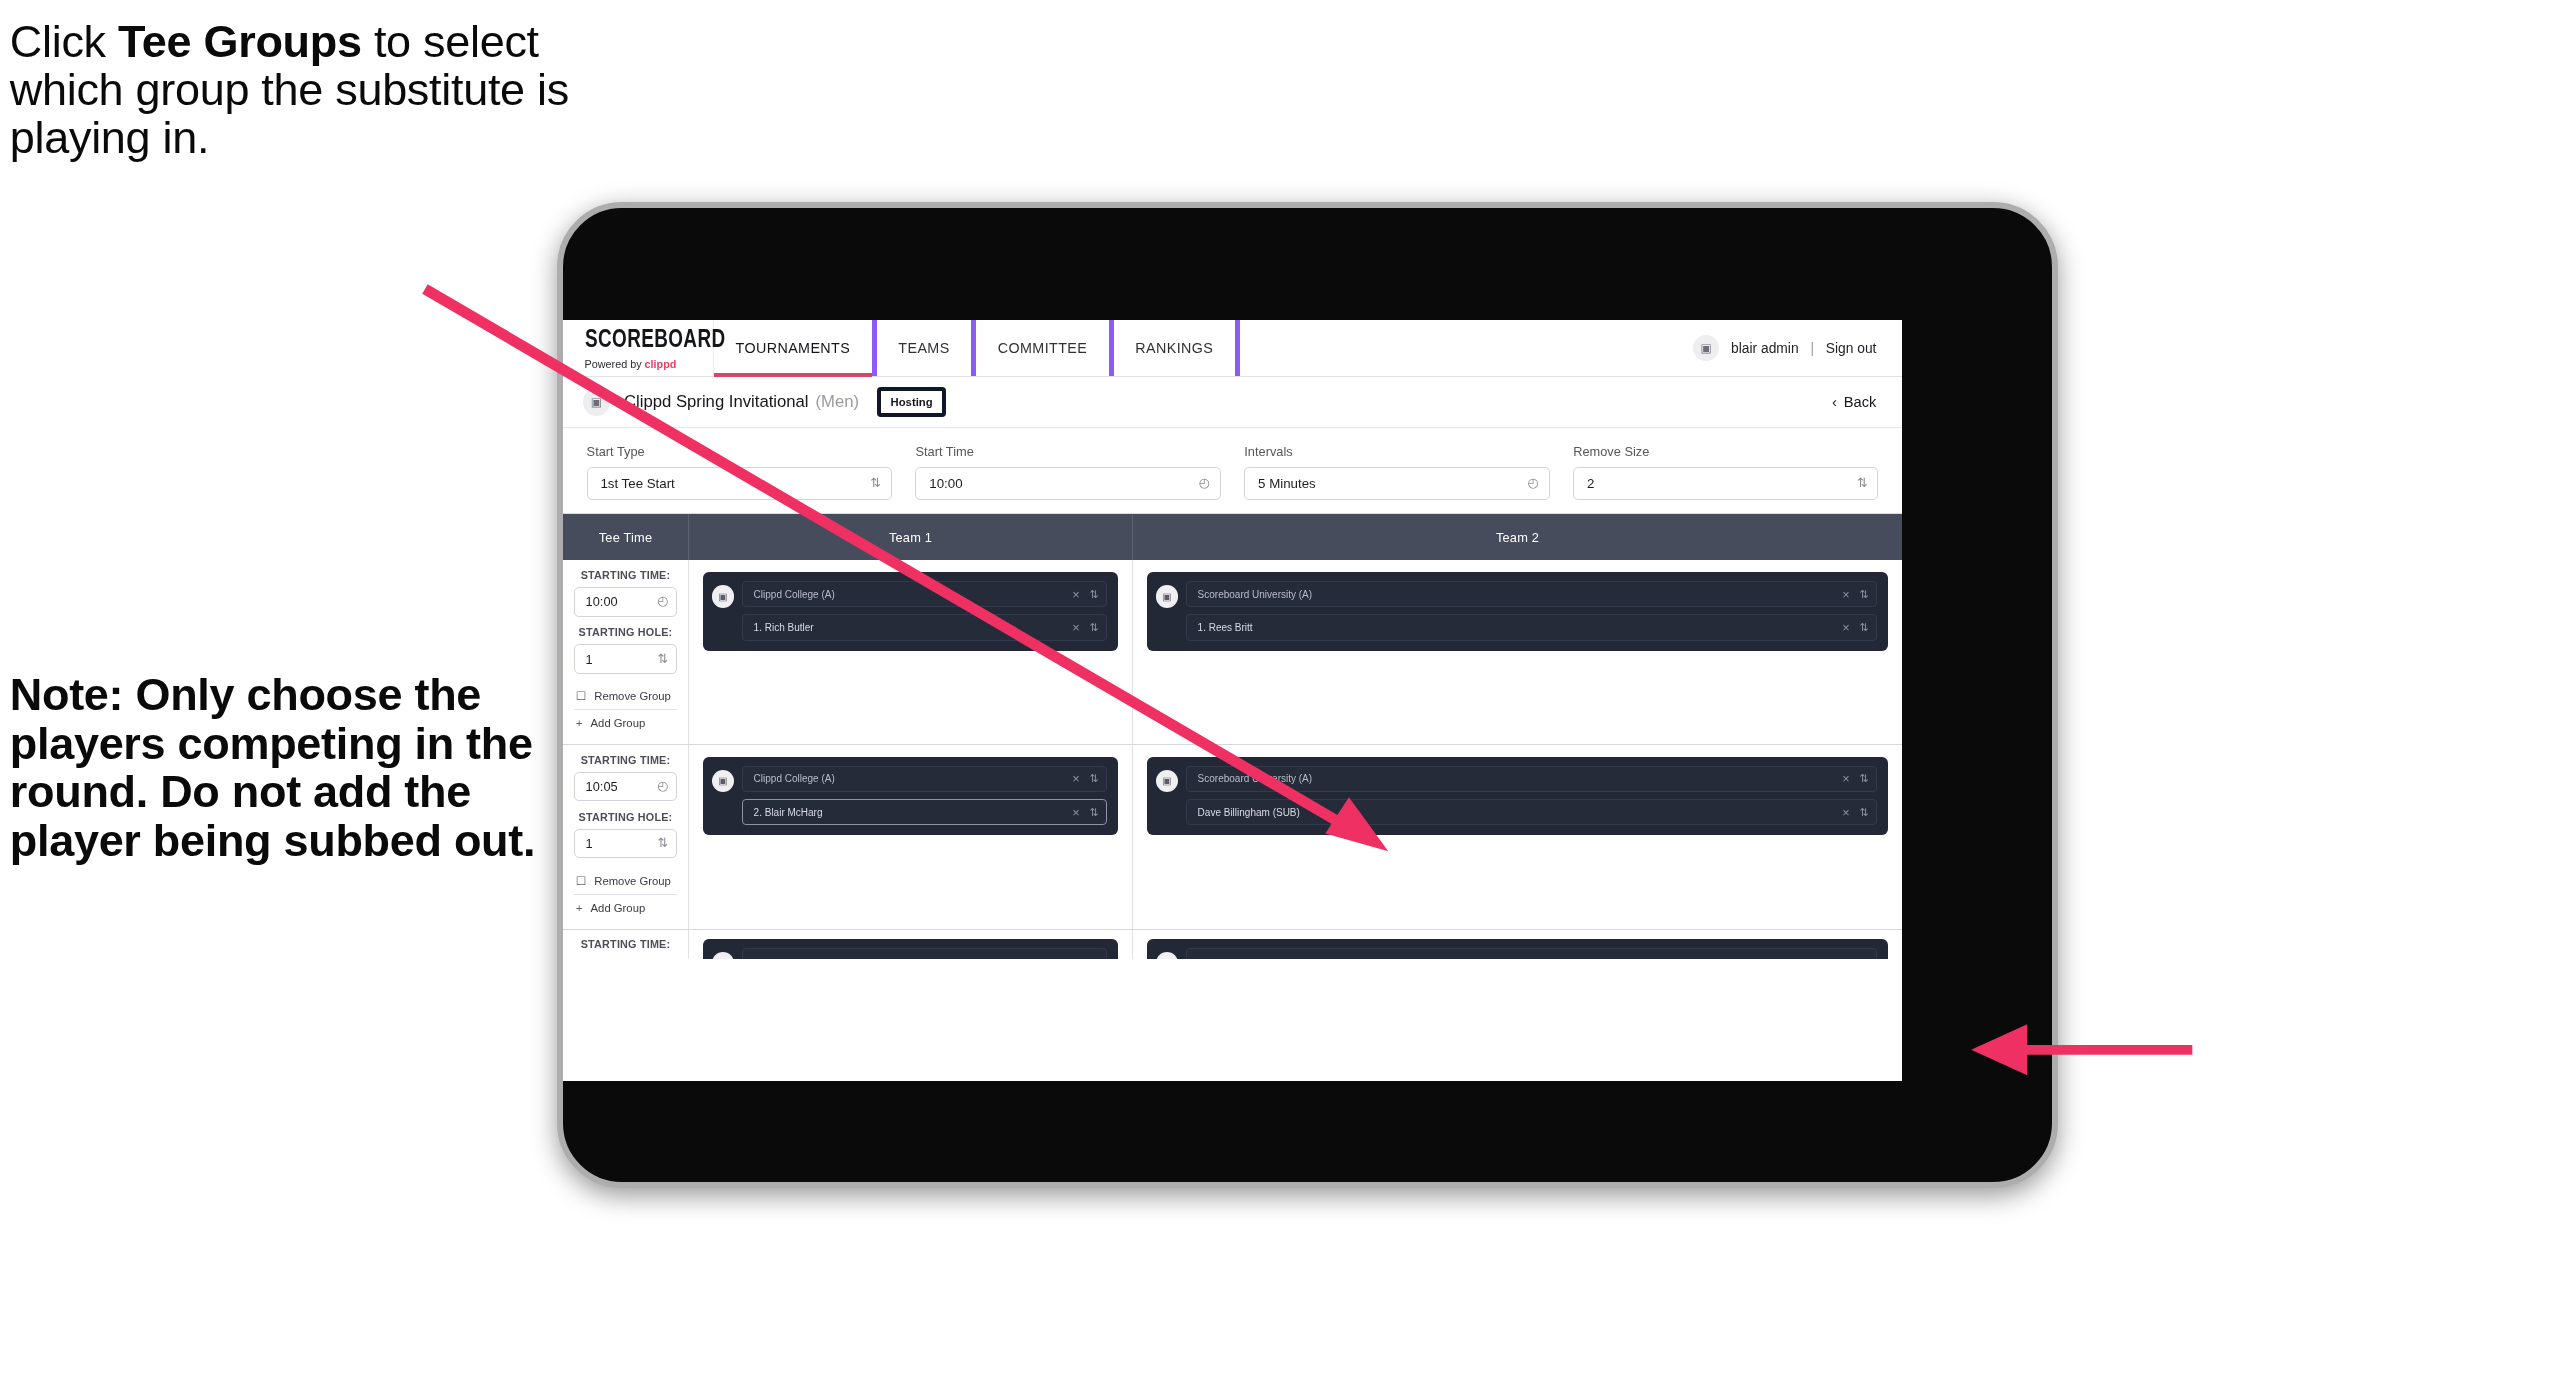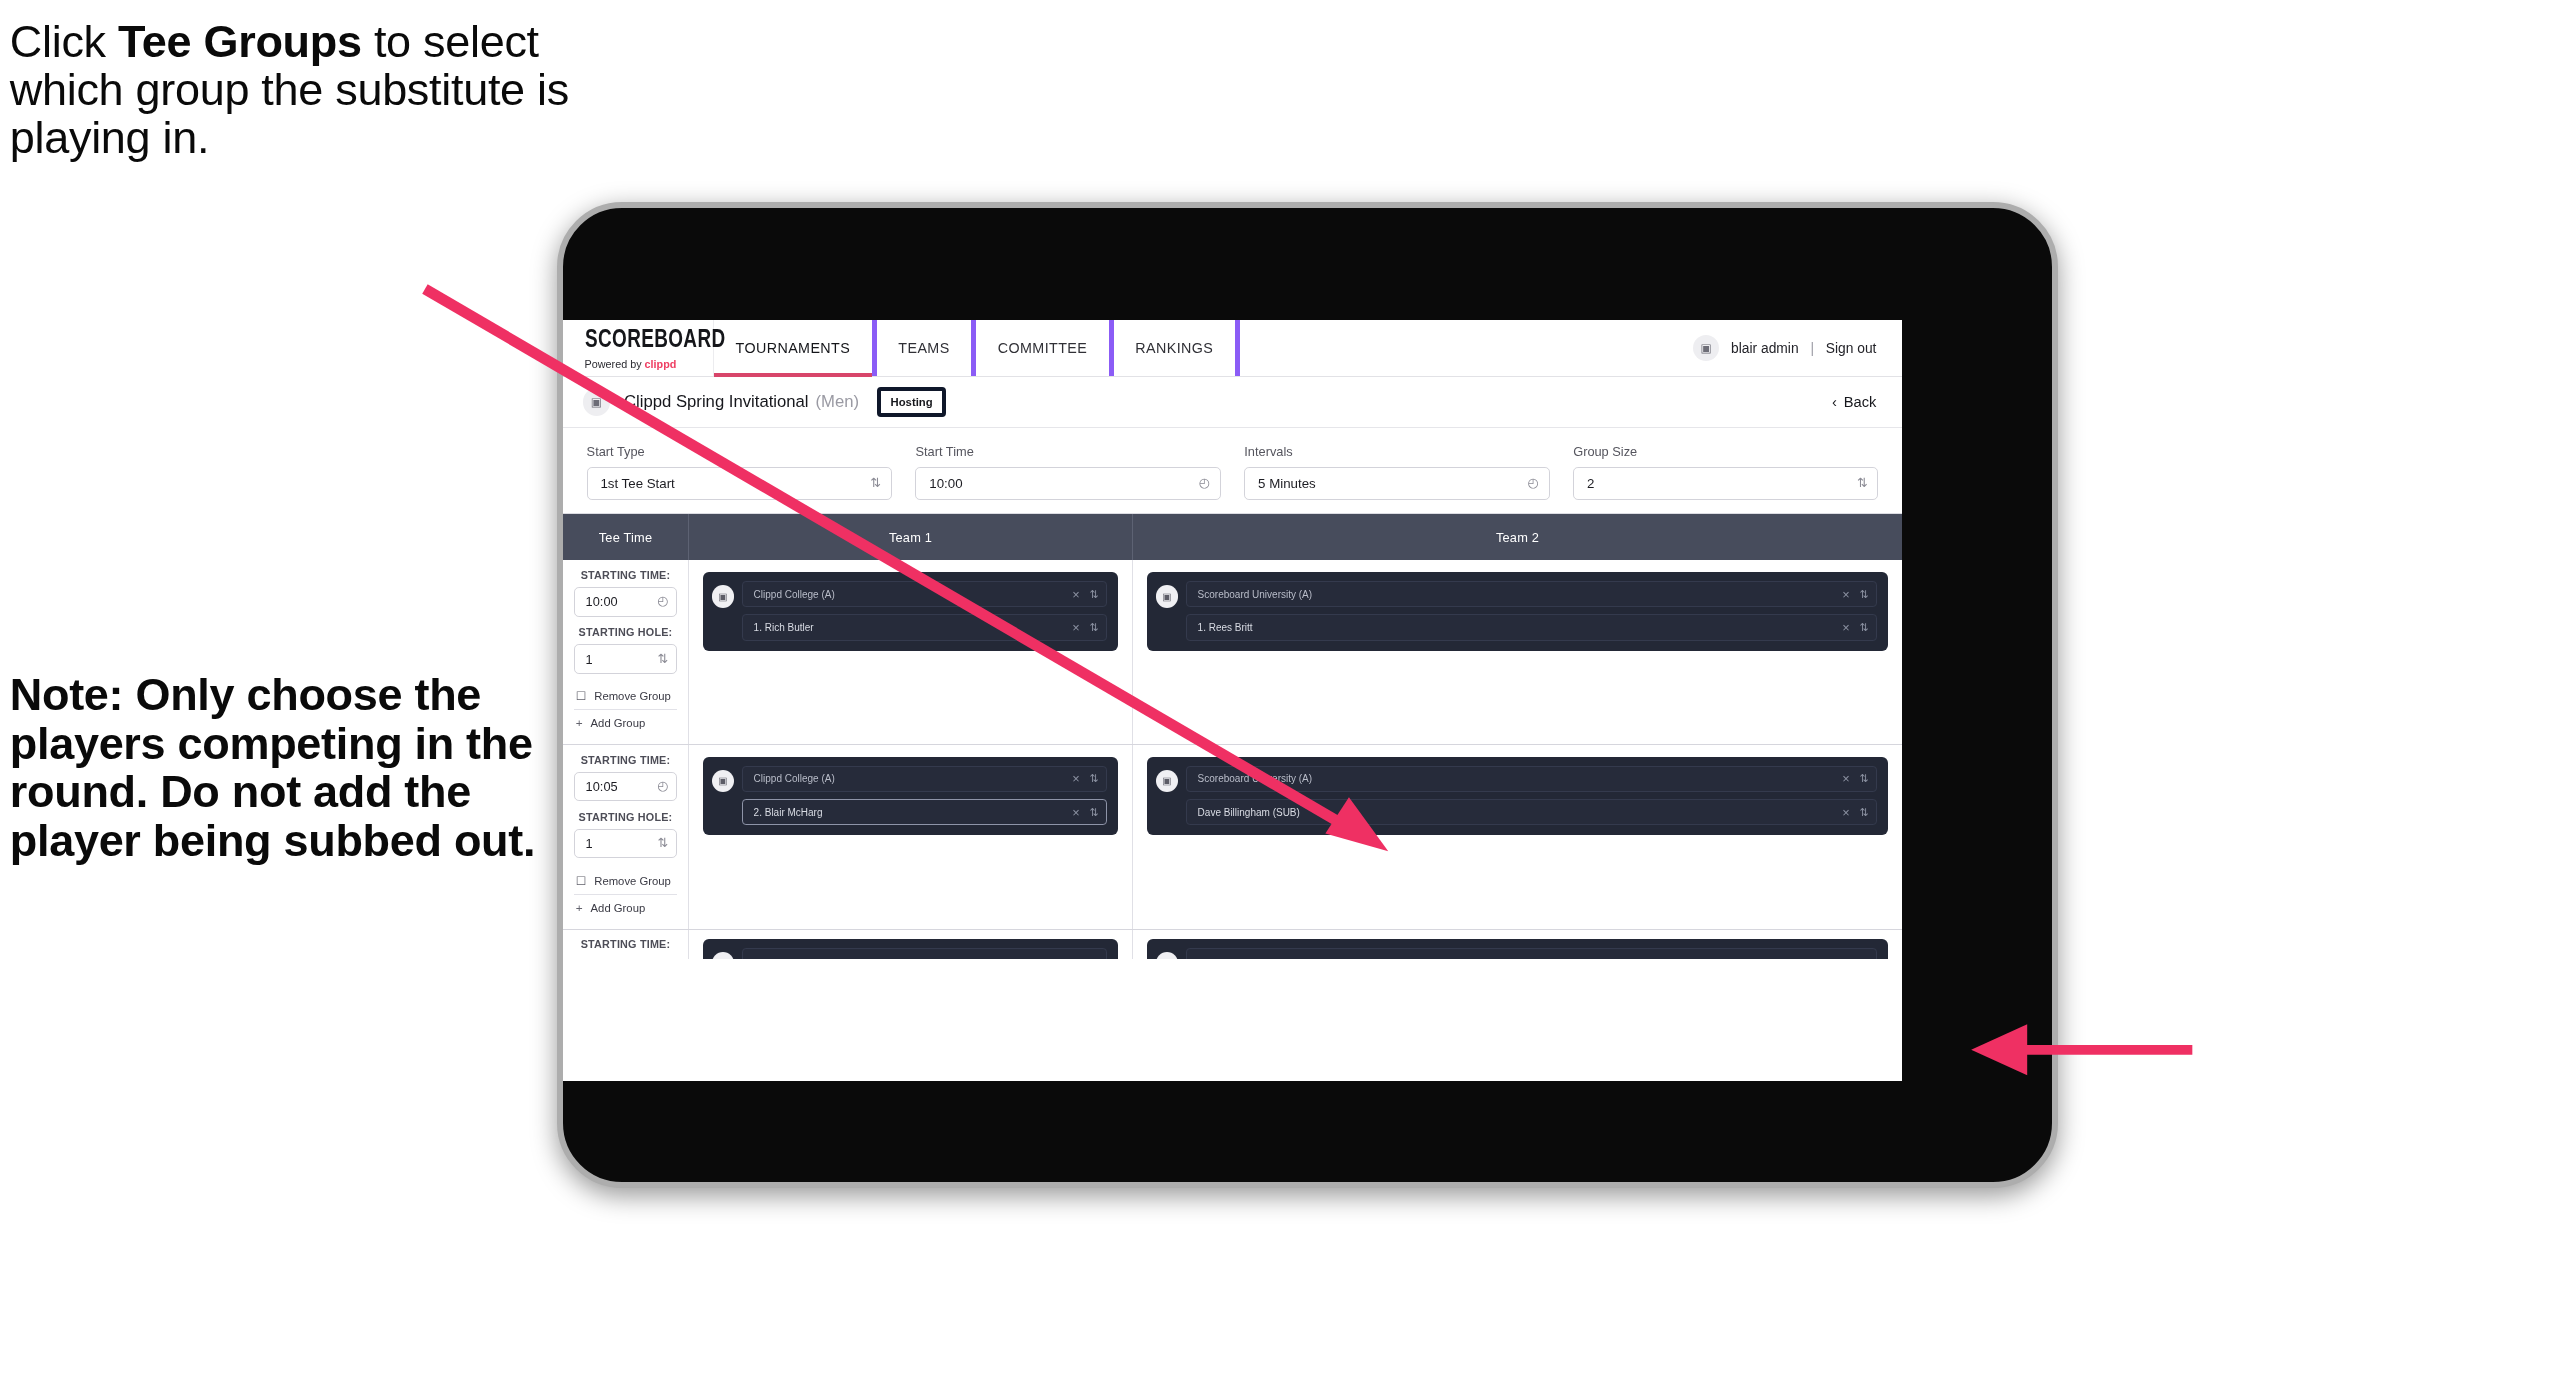--- a/index.html
+++ b/index.html
@@ -283,21 +283,21 @@
           </div>
         </div>
         <div class="ctrl">
           <div class="ctrl-label">Intervals</div>
           <div class="ctrl-field">
             <span class="v">5 Minutes</span>
             <span class="ctrl-ic">◴</span>
           </div>
         </div>
         <div class="ctrl">
-          <div class="ctrl-label">Group Size</div>
+          <div class="ctrl-label">Remove Size</div>
           <div class="ctrl-field">
             <span class="v">2</span>
             <span class="ctrl-ic">⇅</span>
           </div>
         </div>
       </div>
 
       <div id="tbl">
         <div id="tbl-head">
           <div class="th th-tee">Tee Time</div>

